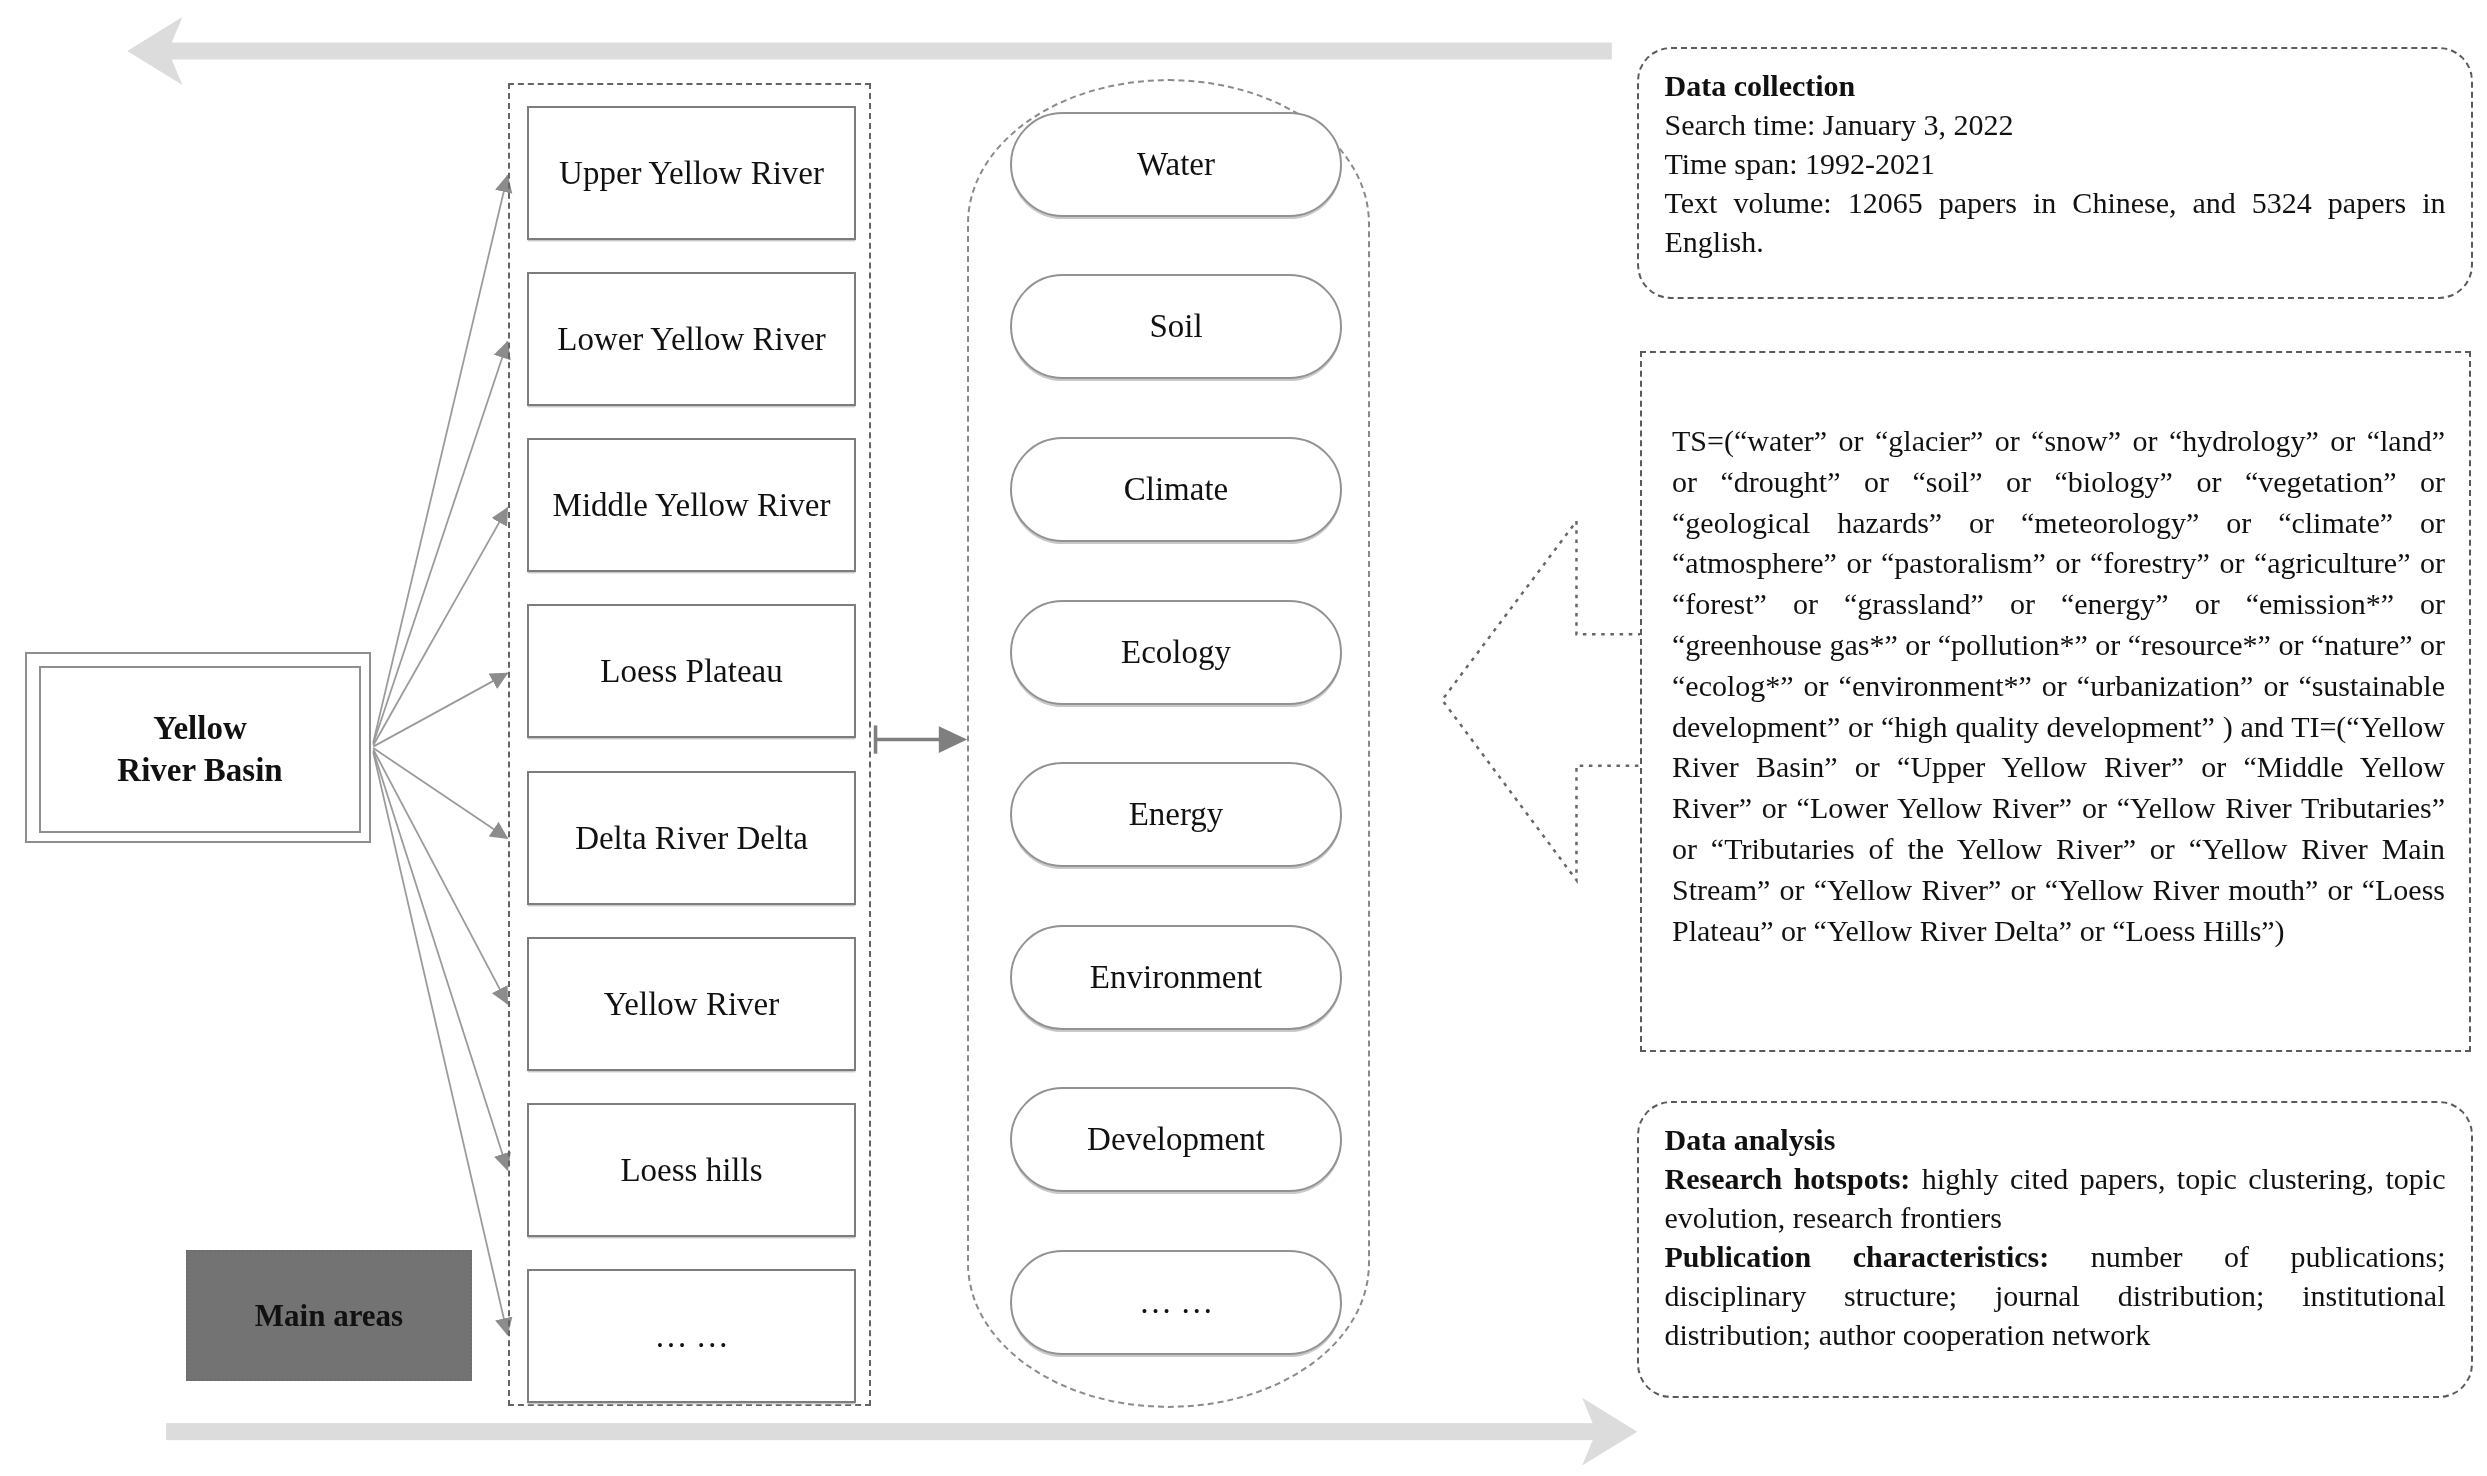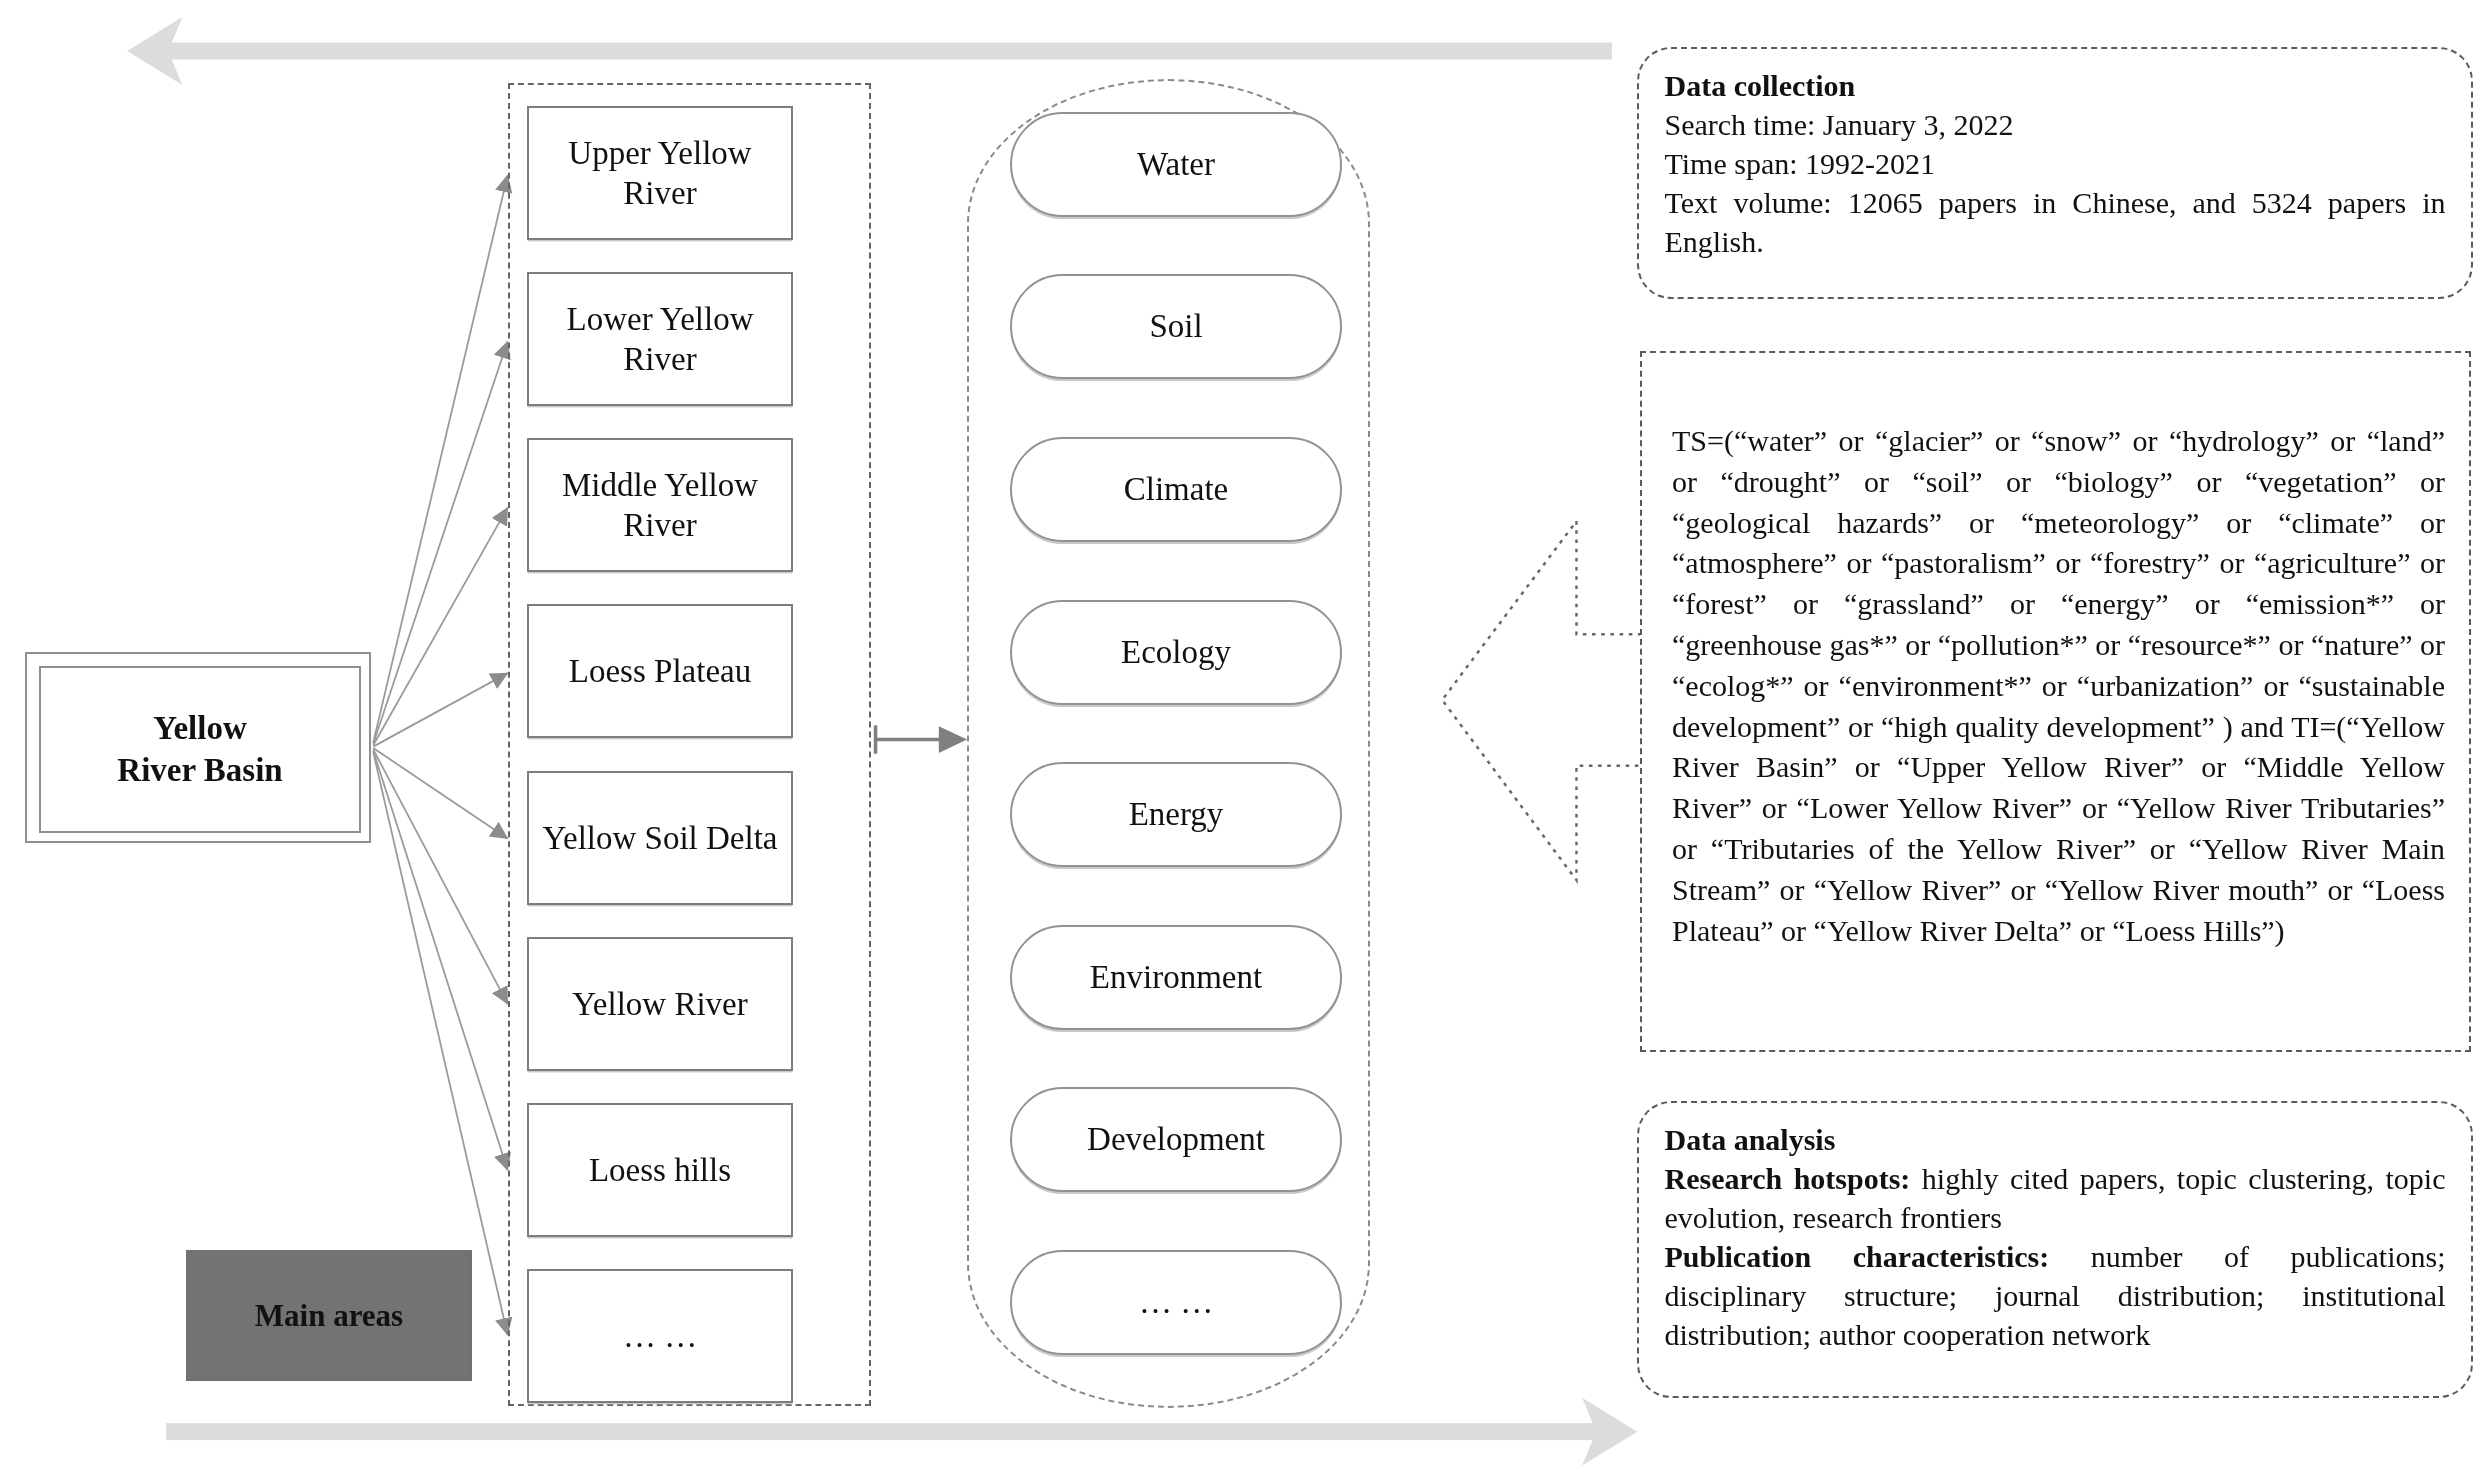--- a/index.html
+++ b/index.html
@@ -24,21 +24,21 @@
     width:100%;height:100%;border:2.1px solid #8f8f8f;
     font-weight:bold;font-size:33px;line-height:1.25;
   }
 
   
   .areas-container{
     left:508px;top:83px;width:363px;height:1323px;
     border:2.1px dashed #646464;background:transparent;
   }
   .area-box{
-    left:527px;width:266px;height:134px;
+    left:527px;width:329px;height:134px;
     border:2.1px solid #7d7d7d;background:#ffffff;
     box-shadow:0 2.1px 0 -0.7px #c9c9c9;
     font-size:33px;line-height:1.22;padding:2.8px 7px;
   }
   .main-areas{
     left:186px;top:1250px;width:286px;height:131px;
     border:2.1px dotted #6e6e6e;background:#737373;
     font-weight:bold;font-size:31px;
   }
 
@@ -141,21 +141,21 @@
   <div class="abs area-box center" style="top:272px">
       <span>Lower Yellow River</span>
     </div>
   <div class="abs area-box center" style="top:438px">
       <span>Middle Yellow River</span>
     </div>
   <div class="abs area-box center" style="top:604px">
       <span>Loess Plateau</span>
     </div>
   <div class="abs area-box center" style="top:771px">
-      <span>Yellow Soil Delta</span>
+      <span>Delta River Delta</span>
     </div>
   <div class="abs area-box center" style="top:937px">
       <span>Yellow River</span>
     </div>
   <div class="abs area-box center" style="top:1103px">
       <span>Loess hills</span>
     </div>
   <div class="abs area-box center" style="top:1269px">
       <span>…  …</span>
     </div>

